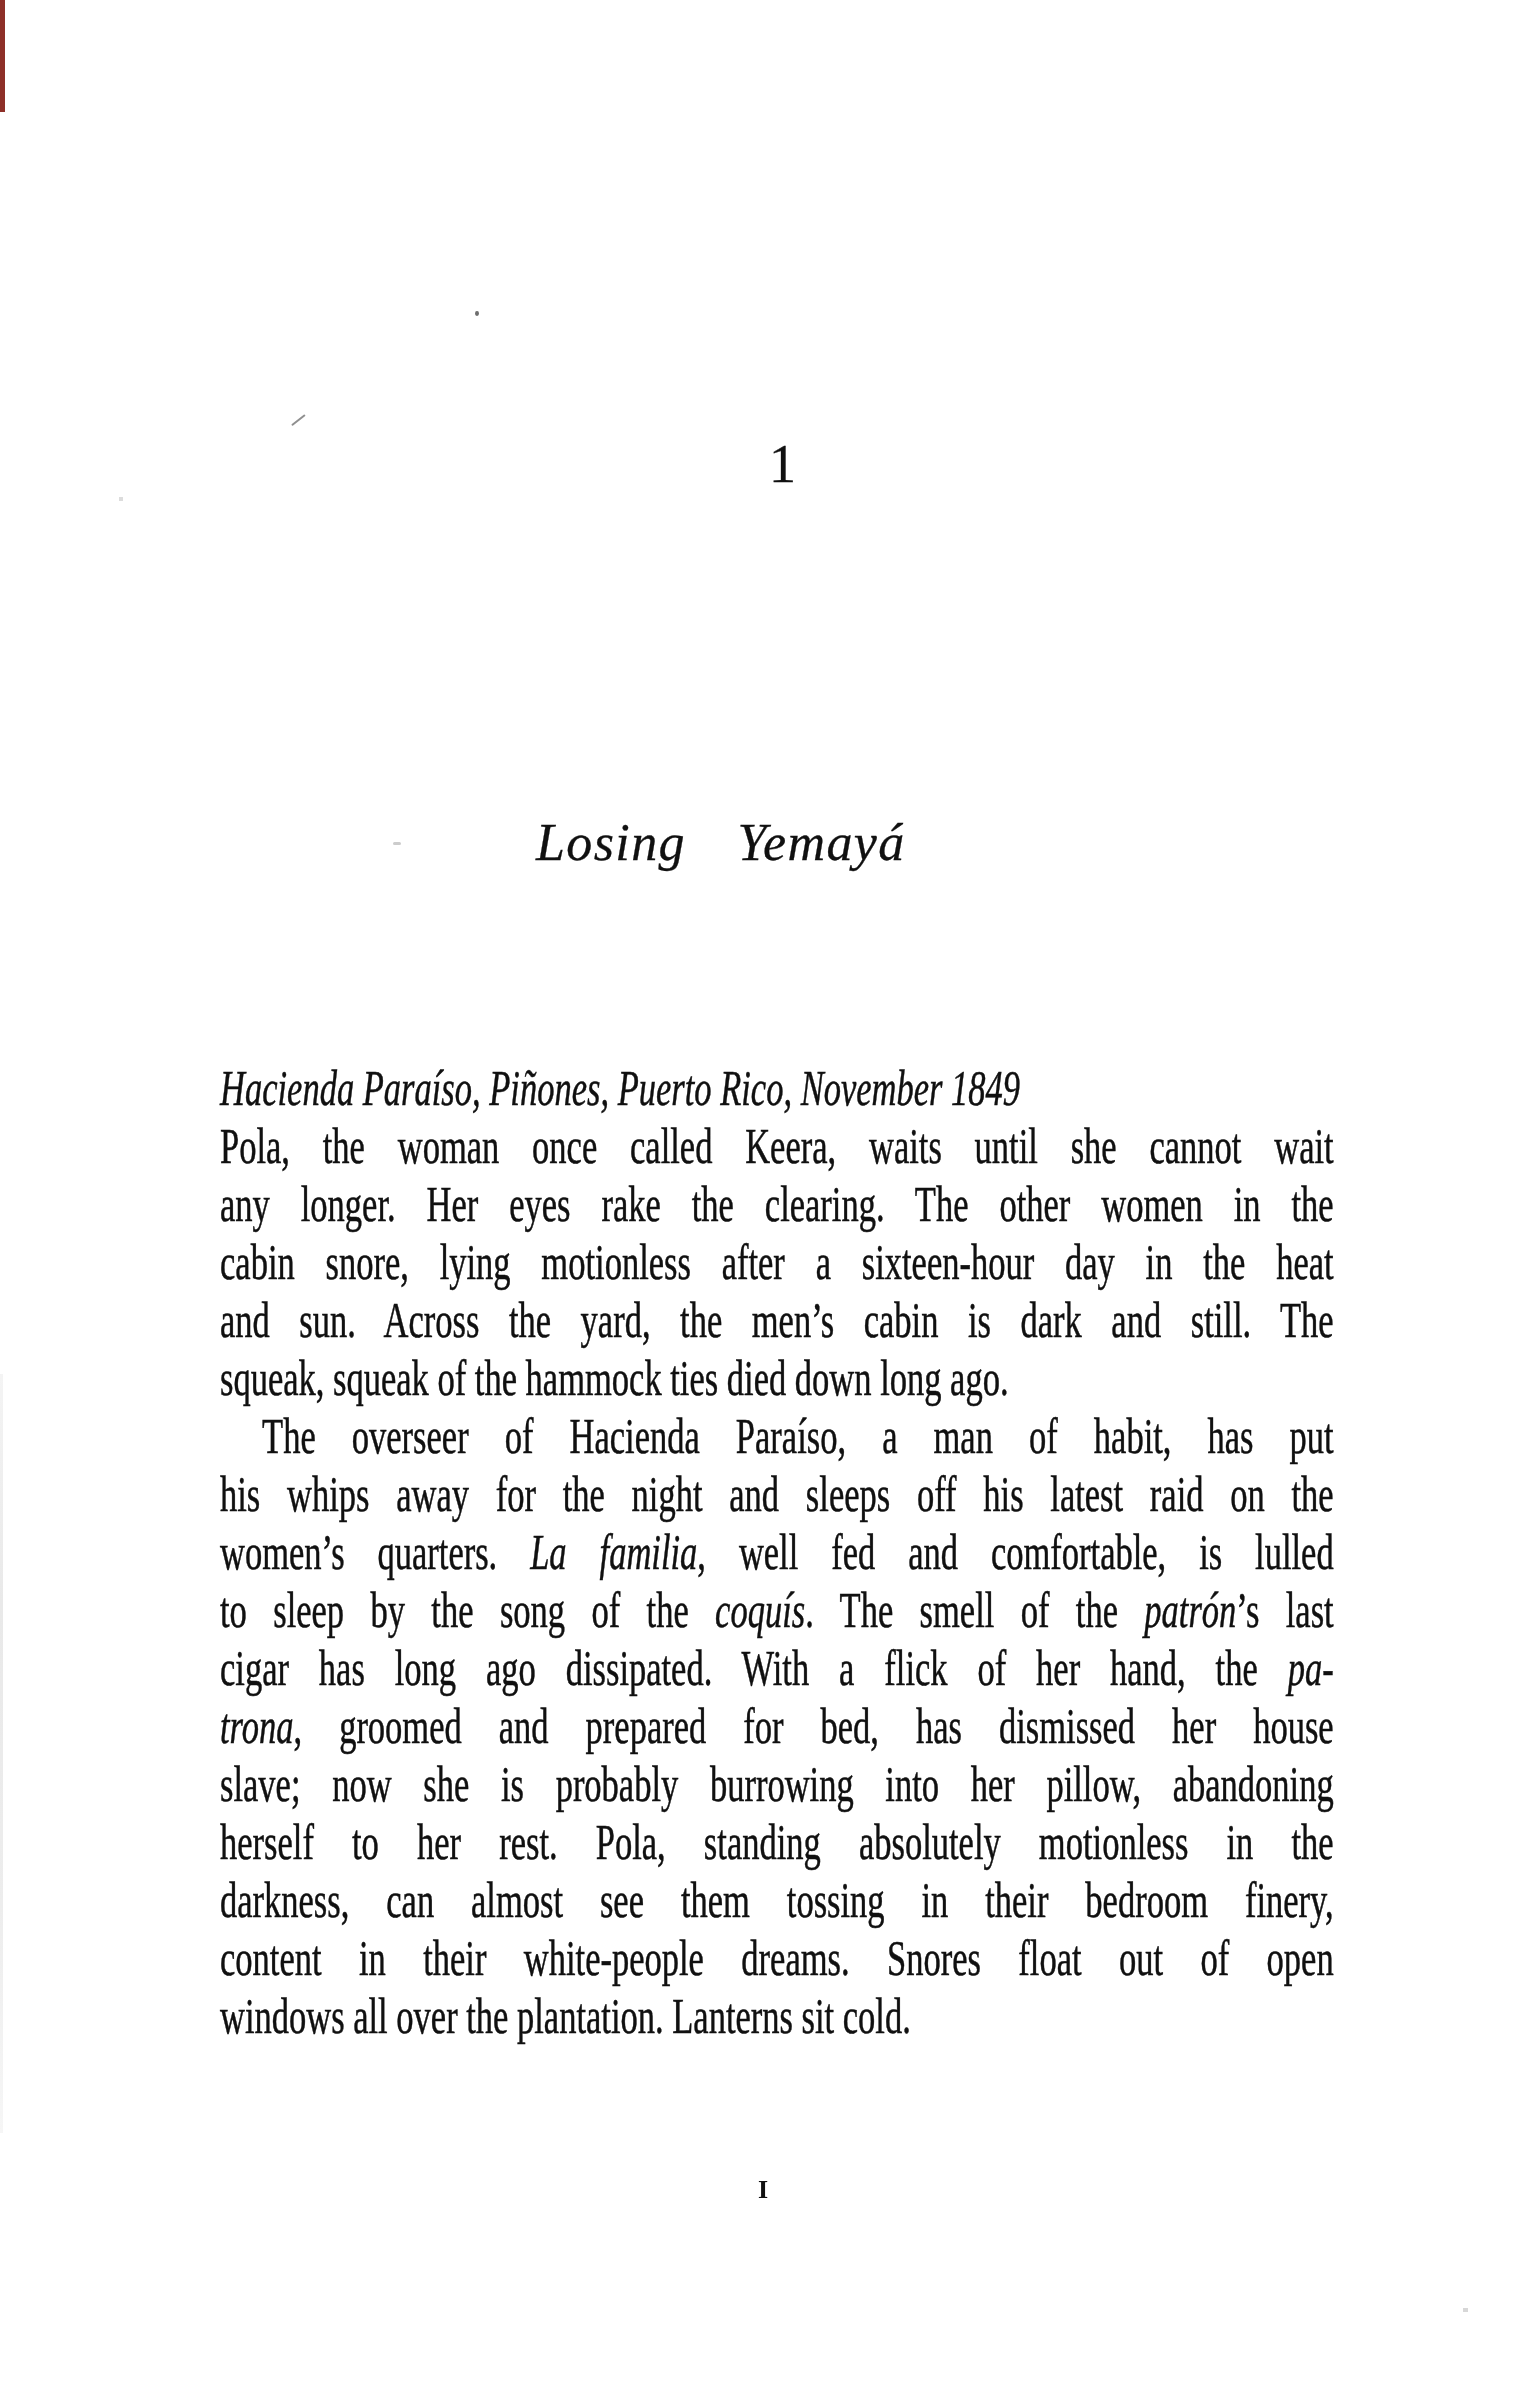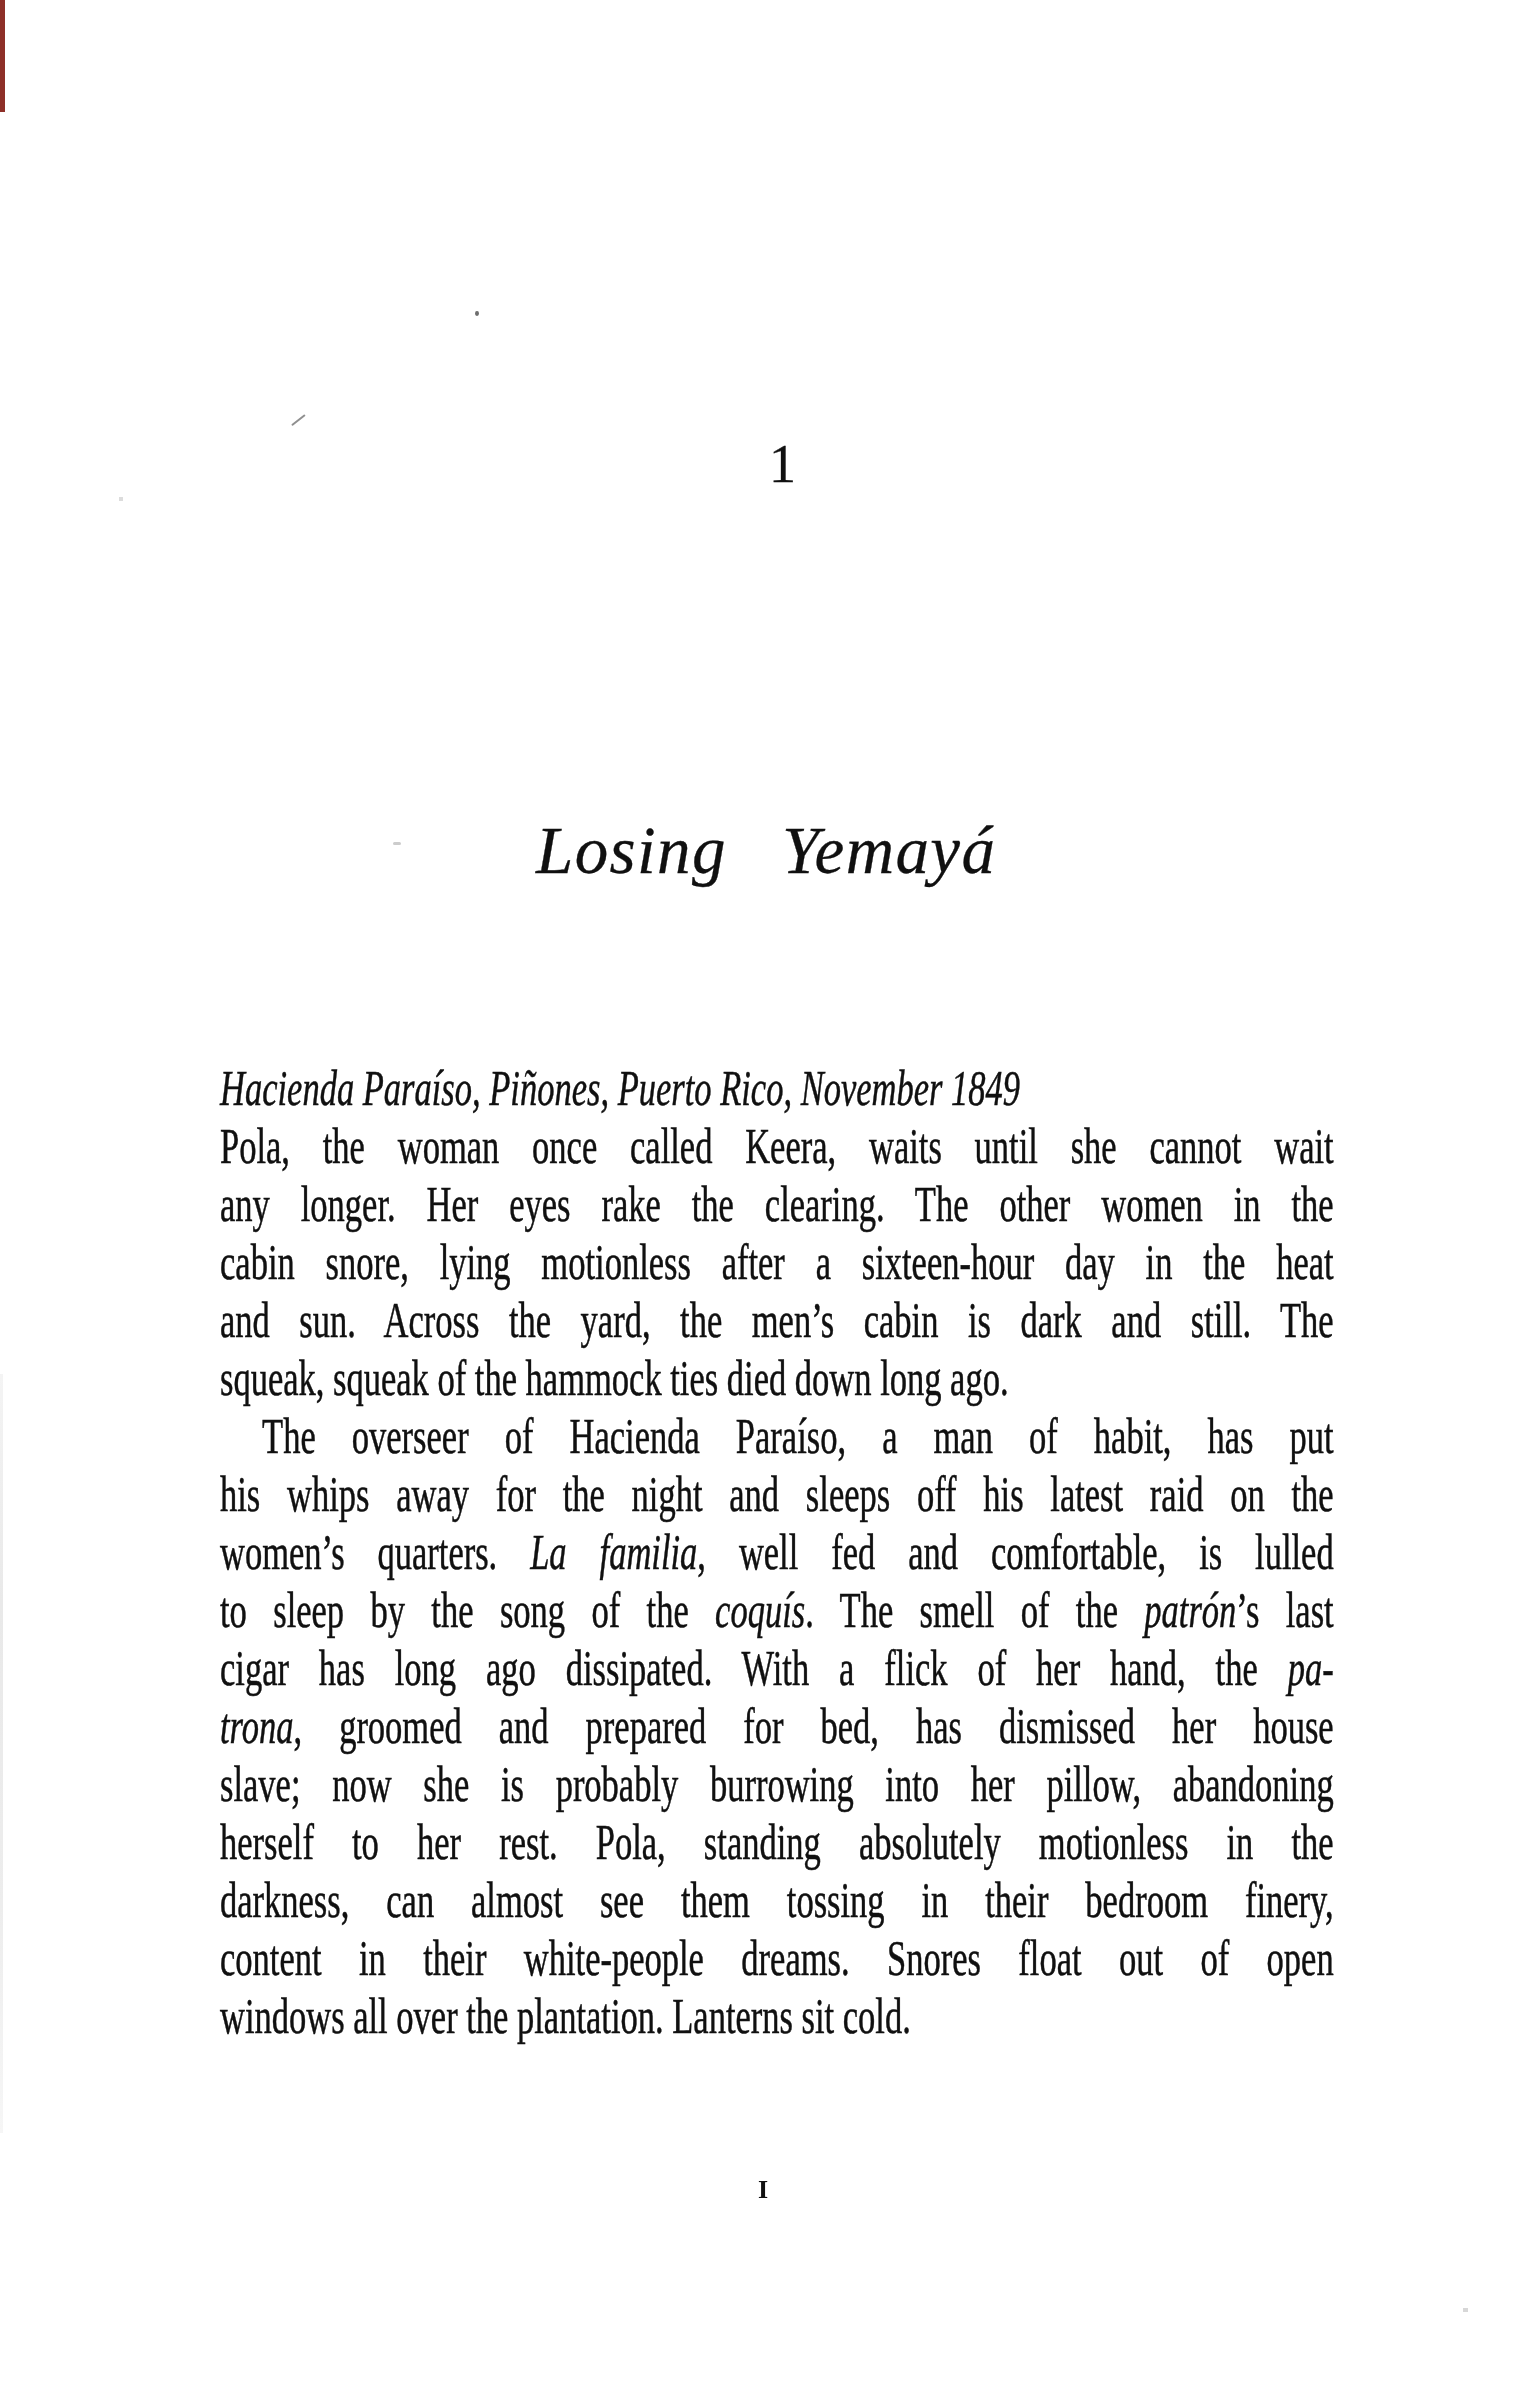--- a/index.html
+++ b/index.html
@@ -7,21 +7,21 @@
   html,body { width:1533px; height:2394px; }
   body { background:var(--paper); position:relative; overflow:hidden;
          font-family:"Liberation Serif", "DejaVu Serif", serif; color:var(--ink); }
 
   .page { position:absolute; inset:0; }
 
   .chapter-num { position:absolute; left:749px; top:437px; width:67px;
                  text-align:center; font-size:54px; line-height:1;
                  -webkit-text-stroke:0.3px currentColor; }
 
-  .chapter-title { position:absolute; left:536px; top:817px; font-size:67px;
+  .chapter-title { position:absolute; left:536px; top:817px; font-size:52px;
                    font-style:italic; line-height:1; white-space:nowrap;
                    word-spacing:37px; letter-spacing:1.4px;
                    -webkit-text-stroke:0.3px currentColor; }
 
   
   .text-col { position:absolute; left:220px; top:1059px; width:1614px;
               transform:scaleX(0.69); transform-origin:0 0;
               font-size:50px; line-height:58px;
               -webkit-text-stroke:0.5px currentColor; }
   .line { height:58px; overflow:visible; white-space:normal; }

